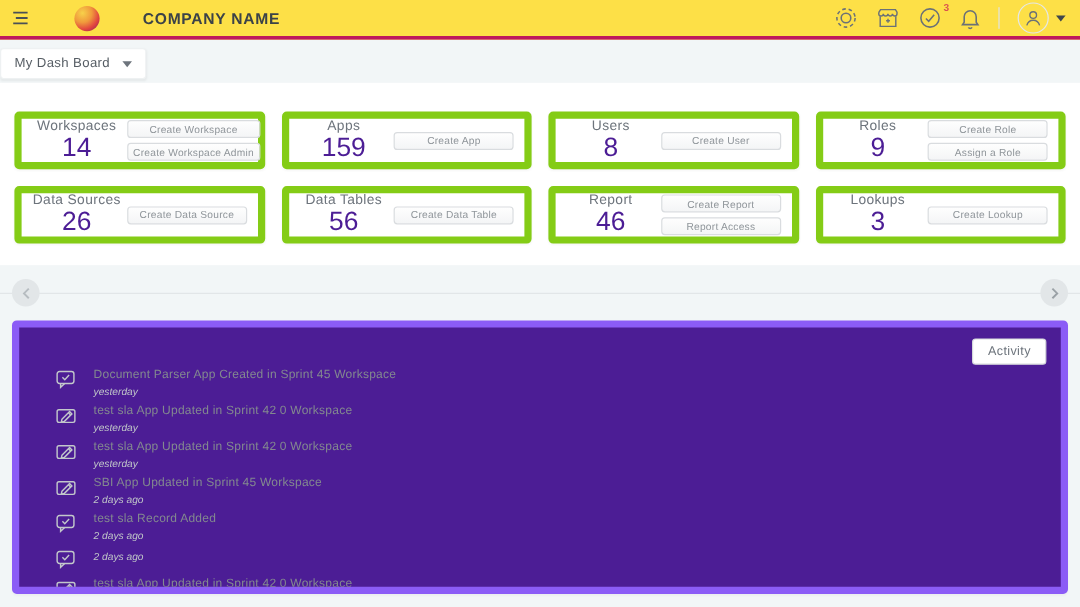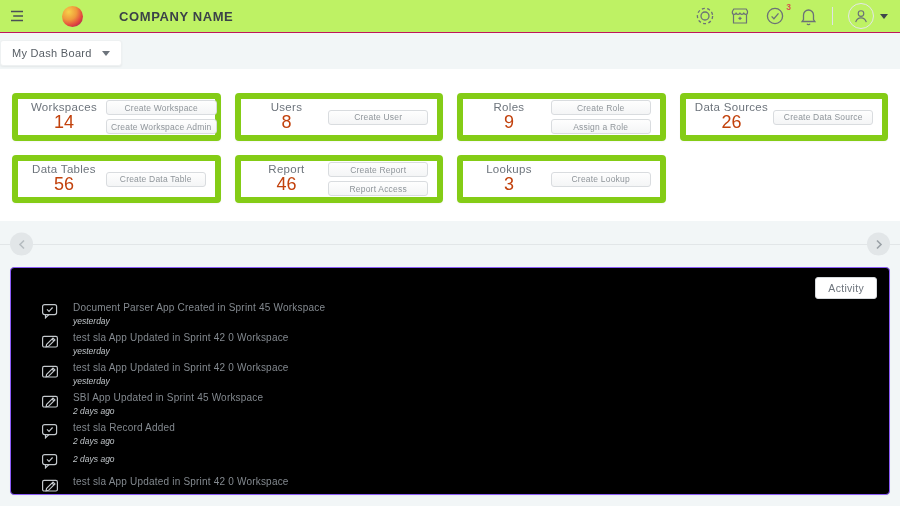--- a/index.html
+++ b/index.html
@@ -6,22 +6,22 @@
   html, body { width: 900px; height: 506px; overflow: hidden; }
   body {
     font-family: "Liberation Sans", sans-serif;
     background: #f2f6f7;
     color: #3b4248;
   }
 
   
   .header {
     height: 33px;
-    background: #bef264;
-    border-bottom: 1px solid #be185d;
+    background: #fde047;
+    border-bottom: 3px solid #be185d;
     display: flex;
     align-items: center;
     padding: 0 12px 0 10px;
     gap: 28px;
   }
   .hamburger { background: none; border: none; cursor: pointer; display: flex; align-items: center; margin-right: 10px; }
   .logo {
     width: 21px; height: 21px; border-radius: 50%;
     background: radial-gradient(circle at 32% 28%, #f7d14a 0%, #f0993c 38%, #e2453f 66%, #a62a55 86%, #7e2a5e 100%);
     margin-right: 8px;
@@ -67,21 +67,21 @@
     background: #ffffff;
     border: 6px solid #84cc16;
     border-radius: 4px;
     box-shadow: 0 1px 2px rgba(0,0,0,0.04);
     height: 48px;
     display: flex; align-items: center;
     padding: 0 6px 0 4px;
   }
   .stat-left { flex: 0 0 45%; text-align: center; }
   .stat-title { font-size: 11.5px; color: #6d747c; letter-spacing: 0.3px; }
-  .stat-value { font-size: 18px; color: #c2410c; line-height: 1.1; }
+  .stat-value { font-size: 22px; color: #4c1d95; line-height: 1.1; }
   .stat-buttons { flex: 1; display: flex; flex-direction: column; justify-content: center; gap: 4px; padding-right: 3px; }
   .card-btn {
     height: 15px; font-size: 8.5px; color: #8f959a;
     border: 1px solid #d9dcdf; border-radius: 3px;
     background: linear-gradient(#fefefe, #f4f5f6);
     font-family: inherit; cursor: pointer; letter-spacing: 0.2px;
     padding: 0 4px; white-space: nowrap; overflow: hidden;
   }
 
   
@@ -94,22 +94,22 @@
     display: flex; align-items: center; justify-content: center;
     color: #a7adb2; font-size: 11px; padding: 0;
   }
   .carousel-btn.prev { left: 10px; }
   .carousel-btn.next { right: 10px; }
 
   
   .activity-panel {
     margin: 0 10px;
     height: 228px;
-    background: #000000;
-    border: 1px solid #8b5cf6;
+    background: #4c1d95;
+    border: 6px solid #8b5cf6;
     border-radius: 4px;
     box-shadow: 0 1px 2px rgba(0,0,0,0.03);
     overflow: hidden;
   }
   .activity-header { display: flex; justify-content: flex-end; padding: 9px 12px 1px; }
   .activity-btn {
     border: 1px solid #d6d9dc; background: #ffffff; border-radius: 3px;
     padding: 4px 12px; font-size: 10.5px; color: #6d747c;
     font-family: inherit; cursor: pointer; letter-spacing: 0.3px;
   }
@@ -184,20 +184,29 @@
     <div class="stat-left">
       <div class="stat-title">Workspaces</div>
       <div class="stat-value">14</div>
     </div>
     <div class="stat-buttons">
           <button class="card-btn">Create Workspace</button>
           <button class="card-btn">Create Workspace Admin</button>
         </div>
   </div>
 
+  <div class="stat-card">
+    <div class="stat-left">
+      <div class="stat-title">Apps</div>
+      <div class="stat-value">159</div>
+    </div>
+    <div class="stat-buttons">
+          <button class="card-btn">Create App</button>
+        </div>
+  </div>
 
   <div class="stat-card">
     <div class="stat-left">
       <div class="stat-title">Users</div>
       <div class="stat-value">8</div>
     </div>
     <div class="stat-buttons">
           <button class="card-btn">Create User</button>
         </div>
   </div>

